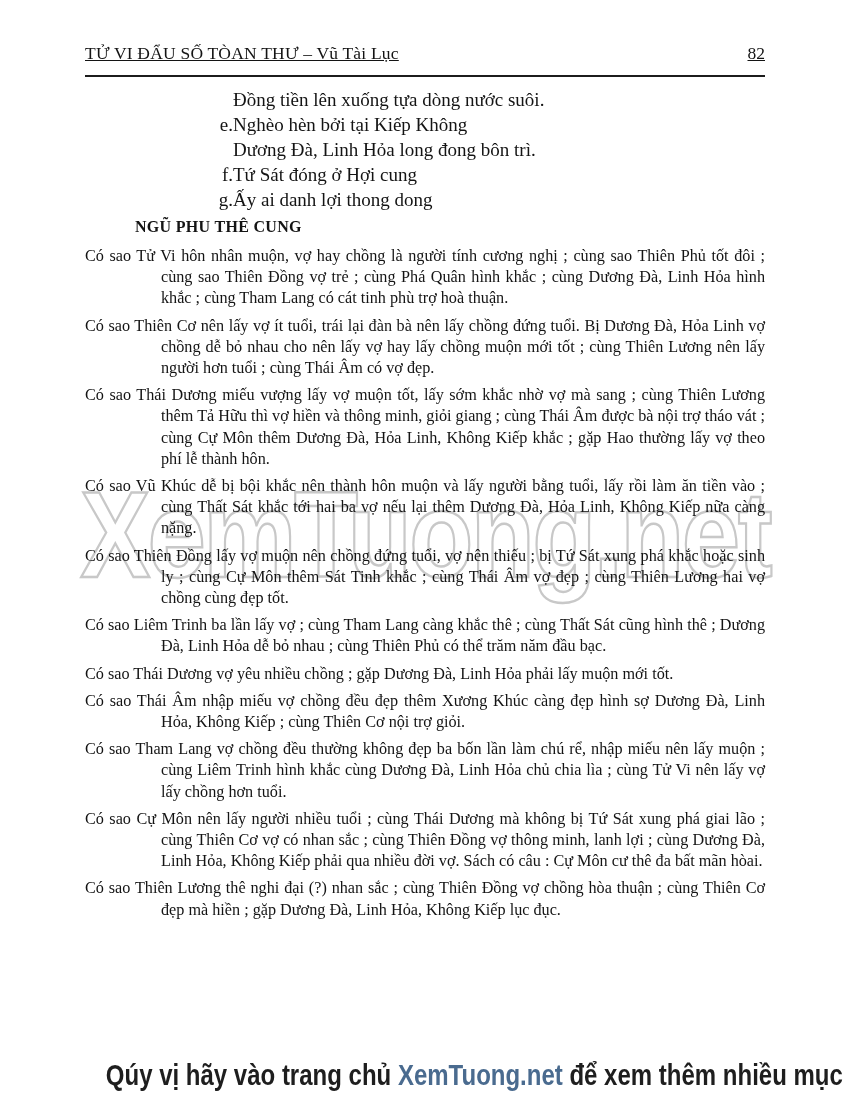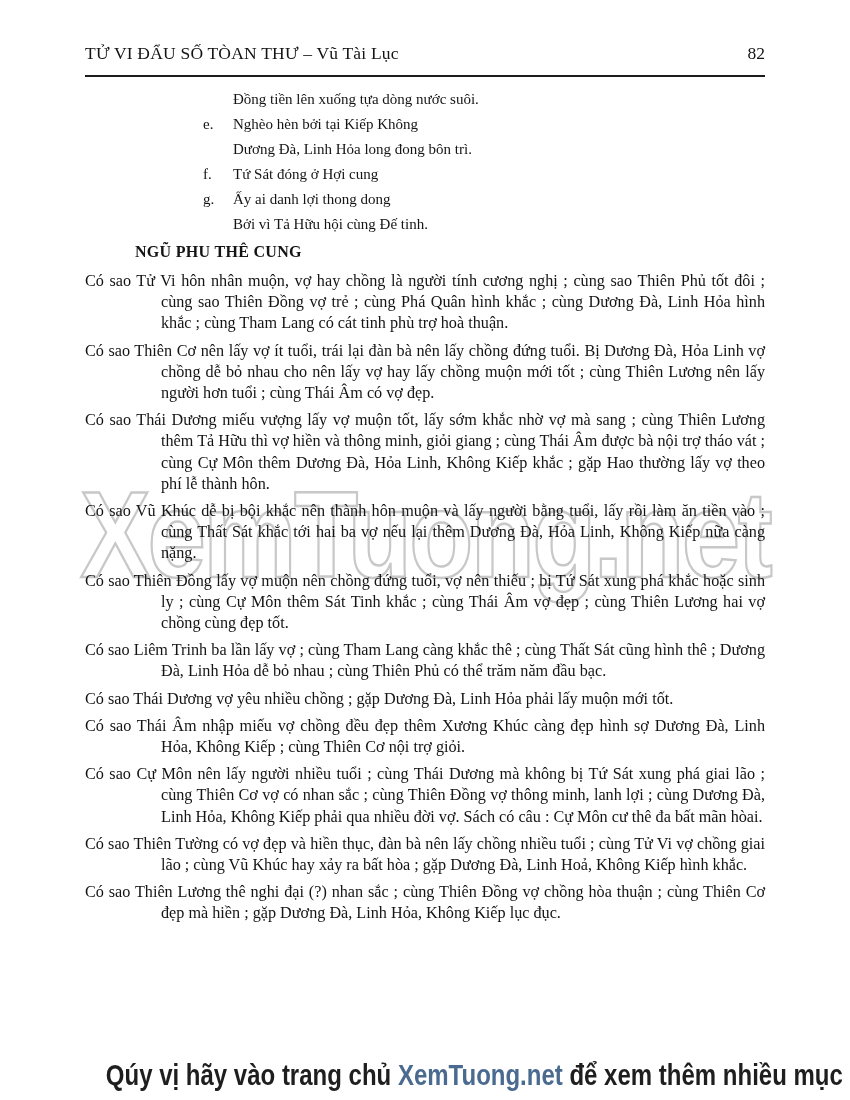--- a/index.html
+++ b/index.html
@@ -15,39 +15,40 @@
     width:850px;height:1100px;
     background:#ffffff;
     overflow:hidden;
     font-family:"Liberation Serif","DejaVu Serif",serif;
     color:var(--text);
   }
   
   .header{
     display:flex;justify-content:space-between;align-items:baseline;
     margin:42px 85px 0 85px;
-    font-size:17.5px;line-height:22px;
+    font-size:17.5px;line-height:22px;text-decoration:underline;
   }
   .header .title{letter-spacing:.2px;}
   .rule{
     margin:11px 85px 10px 85px;
     border-top:2px solid #1c1c1c;
     height:0;
   }
   
   .content{
     position:relative;z-index:1;
     margin:0 85px;
     font-size:16.2px;
   }
   .verse{margin-top:2px;}
   .verse-line{
     display:flex;
     line-height:25px;
-    font-size:15px;
+    font-size:19px;
+    text-align:right;
   }
   .verse-label{
     width:30px;flex:0 0 30px;
     margin-left:118px;
   }
   .verse-text{white-space:nowrap;}
   .section-heading{
     font-size:16px;font-weight:bold;
     line-height:26px;
     margin:2px 0 1px 50px;
@@ -128,38 +129,34 @@
         <span class="verse-text">Dương Đà, Linh Hỏa long đong bôn trì.</span>
       </div>
       <div class="verse-line">
         <span class="verse-label">f.</span>
         <span class="verse-text">Tứ Sát đóng ở Hợi cung</span>
       </div>
       <div class="verse-line">
         <span class="verse-label">g.</span>
         <span class="verse-text">Ấy ai danh lợi thong dong</span>
       </div>
-      <div class="verse-line">
-        <span class="verse-label"></span>
-        <span class="verse-text">Bởi vì Tả Hữu hội cùng Đế tinh.</span>
-      </div>
     </div>
 
     <div class="section-heading">NGŨ PHU THÊ CUNG</div>
 
     <p class="para">Có sao Tử Vi hôn nhân muộn, vợ hay chồng là người tính cương nghị ; cùng sao Thiên Phủ tốt đôi ; cùng sao Thiên Đồng vợ trẻ ; cùng Phá Quân hình khắc ; cùng Dương Đà, Linh Hỏa hình khắc ; cùng Tham Lang có cát tinh phù trợ hoà thuận.</p>
     <p class="para">Có sao Thiên Cơ nên lấy vợ ít tuổi, trái lại đàn bà nên lấy chồng đứng tuổi. Bị Dương Đà, Hỏa Linh vợ chồng dễ bỏ nhau cho nên lấy vợ hay lấy chồng muộn mới tốt ; cùng Thiên Lương nên lấy người hơn tuổi ; cùng Thái Âm có vợ đẹp.</p>
     <p class="para">Có sao Thái Dương miếu vượng lấy vợ muộn tốt, lấy sớm khắc nhờ vợ mà sang ; cùng Thiên Lương thêm Tả Hữu thì vợ hiền và thông minh, giỏi giang ; cùng Thái Âm được bà nội trợ tháo vát ; cùng Cự Môn thêm Dương Đà, Hỏa Linh, Không Kiếp khắc ; gặp Hao thường lấy vợ theo phí lễ thành hôn.</p>
     <p class="para">Có sao Vũ Khúc dễ bị bội khắc nên thành hôn muộn và lấy người bằng tuổi, lấy rồi làm ăn tiền vào ; cùng Thất Sát khắc tới hai ba vợ nếu lại thêm Dương Đà, Hỏa Linh, Không Kiếp nữa càng nặng.</p>
     <p class="para">Có sao Thiên Đồng lấy vợ muộn nên chồng đứng tuổi, vợ nên thiếu ; bị Tứ Sát xung phá khắc hoặc sinh ly ; cùng Cự Môn thêm Sát Tinh khắc ; cùng Thái Âm vợ đẹp ; cùng Thiên Lương hai vợ chồng cùng đẹp tốt.</p>
     <p class="para">Có sao Liêm Trinh ba lần lấy vợ ; cùng Tham Lang càng khắc thê ; cùng Thất Sát cũng hình thê ; Dương Đà, Linh Hỏa dễ bỏ nhau ; cùng Thiên Phủ có thể trăm năm đầu bạc.</p>
     <p class="para">Có sao Thái Dương vợ yêu nhiều chồng ; gặp Dương Đà, Linh Hỏa phải lấy muộn mới tốt.</p>
     <p class="para">Có sao Thái Âm nhập miếu vợ chồng đều đẹp thêm Xương Khúc càng đẹp hình sợ Dương Đà, Linh Hỏa, Không Kiếp ; cùng Thiên Cơ nội trợ giỏi.</p>
+    <p class="para">Có sao Tham Lang vợ chồng đều thường không đẹp ba bốn lần làm chú rể, nhập miếu nên lấy muộn ; cùng Liêm Trinh hình khắc cùng Dương Đà, Linh Hỏa chủ chia lìa ; cùng Tử Vi nên lấy vợ lấy chồng hơn tuổi.</p>
     <p class="para">Có sao Cự Môn nên lấy người nhiều tuổi ; cùng Thái Dương mà không bị Tứ Sát xung phá giai lão ; cùng Thiên Cơ vợ có nhan sắc ; cùng Thiên Đồng vợ thông minh, lanh lợi ; cùng Dương Đà, Linh Hỏa, Không Kiếp phải qua nhiều đời vợ. Sách có câu : Cự Môn cư thê đa bất mãn hòai.</p>
-    <p class="para">Có sao Thiên Tường có vợ đẹp và hiền thục, đàn bà nên lấy chồng nhiều tuổi ; cùng Tử Vi vợ chồng giai lão ; cùng Vũ Khúc hay xảy ra bất hòa ; gặp Dương Đà, Linh Hoả, Không Kiếp hình khắc.</p>
     <p class="para">Có sao Thiên Lương thê nghi đại (?) nhan sắc ; cùng Thiên Đồng vợ chồng hòa thuận ; cùng Thiên Cơ đẹp mà hiền ; gặp Dương Đà, Linh Hỏa, Không Kiếp lục đục.</p>
 
   </div>
 
   <div class="footer">
     <span class="footer-inner"><span>Qúy vị hãy vào trang chủ </span><span class="footer-brand">XemTuong.net</span><span> để xem thêm nhiều mục hay khác</span></span>
   </div>
 
 </div>
 

